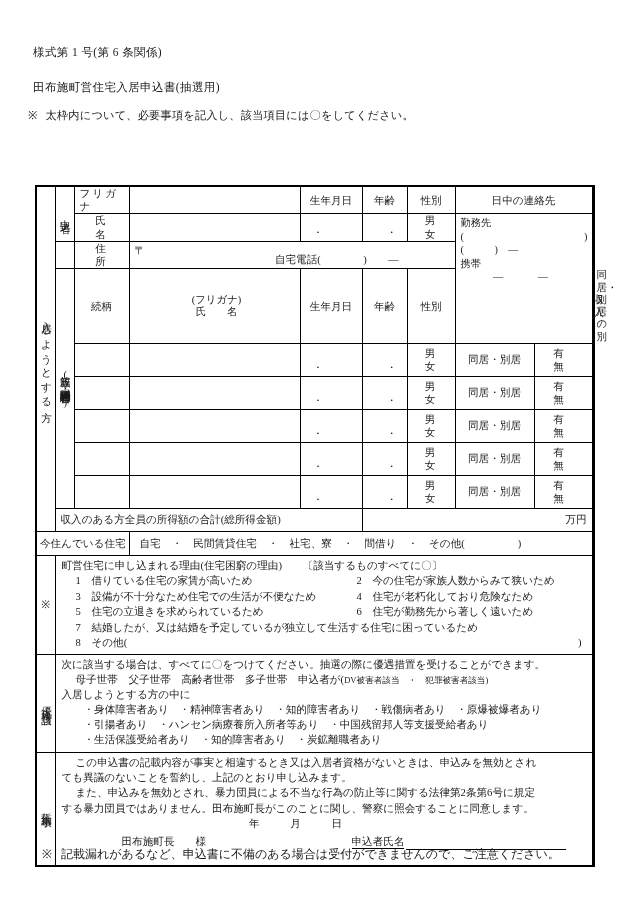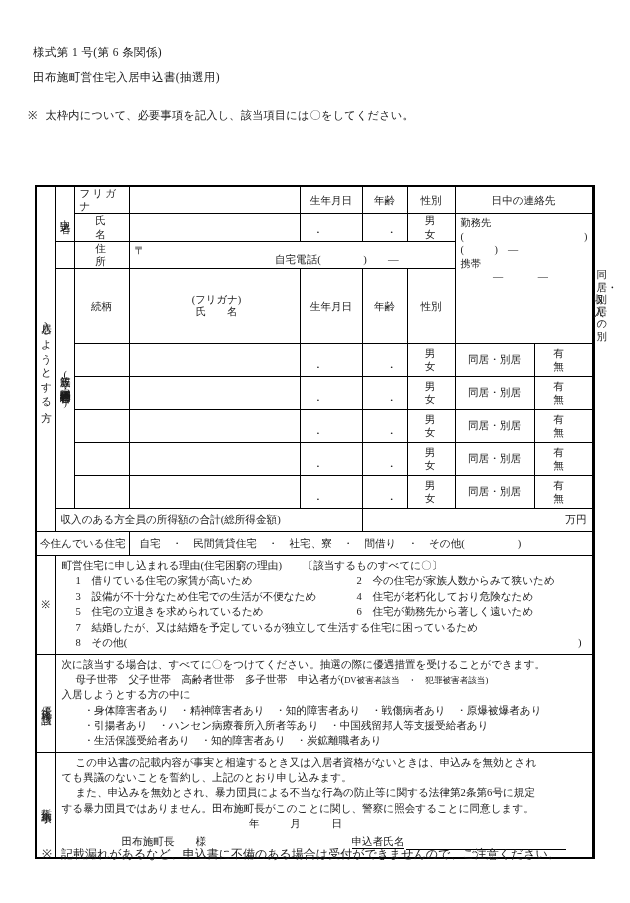--- a/index.html
+++ b/index.html
@@ -24,21 +24,21 @@
 
   
   .hdr {
     position: absolute;
     left: 33px;
     font-size: 11.5px;
     letter-spacing: 0.4px;
     white-space: nowrap;
   }
   #hdr-line1 { top: 45px; }
-  #hdr-line2 { top: 70px; }
+  #hdr-line2 { top: 80px; }
 
   .note-top {
     position: absolute;
     left: 28px;
     top: 107px;
     font-size: 11.2px;
     white-space: nowrap;
     letter-spacing: 0.2px;
   }
   .note-top .mk { margin-right: 8px; }
@@ -153,21 +153,21 @@
   
   .block {
     text-align: left;
     padding: 2px 4px 3px 6px;
     font-size: 10.6px;
     line-height: 1.45;
     vertical-align: top;
   }
   .block .ln { white-space: nowrap; display: block; }
   .indent1 { padding-left: 14px; }
-  .indent2 { padding-left: 22px; }
+  .indent2 { padding-left: 22px; font-family: Liberation Mono, monospace; }
   .small-dv { font-size: 8.6px; }
 
   .reason-grid {
     display: block;
     position: relative;
     white-space: nowrap;
   }
   .reason-grid .c2 {
     position: absolute;
     left: 295px;
@@ -415,21 +415,21 @@
         <span class="ln indent2">・身体障害者あり　・精神障害者あり　・知的障害者あり　・戦傷病者あり　・原爆被爆者あり</span>
         <span class="ln indent2">・引揚者あり　・ハンセン病療養所入所者等あり　・中国残留邦人等支援受給者あり</span>
         <span class="ln indent2">・生活保護受給者あり　・知的障害者あり　・炭鉱離職者あり</span>
       </td>
     </tr>
 
     <tr>
       <td class="vcell">
         <span class="vlabel">誓約事項</span>
       </td>
-      <td colspan="8" class="block" style="padding-bottom:3px">
+      <td colspan="8" class="block" style="padding-bottom:11px">
         <span class="ln indent1">この申込書の記載内容が事実と相違するとき又は入居者資格がないときは、申込みを無効とされ</span>
         <span class="ln">ても異議のないことを誓約し、上記のとおり申し込みます。</span>
         <span class="ln indent1">また、申込みを無効とされ、暴力団員による不当な行為の防止等に関する法律第2条第6号に規定</span>
         <span class="ln">する暴力団員ではありません。田布施町長がこのことに関し、警察に照会することに同意します。</span>
         <span class="ln pledge-date">
           <span>年</span>
           <span>月</span>
           <span>日</span>
         </span>
         <span class="ln sign-row">

